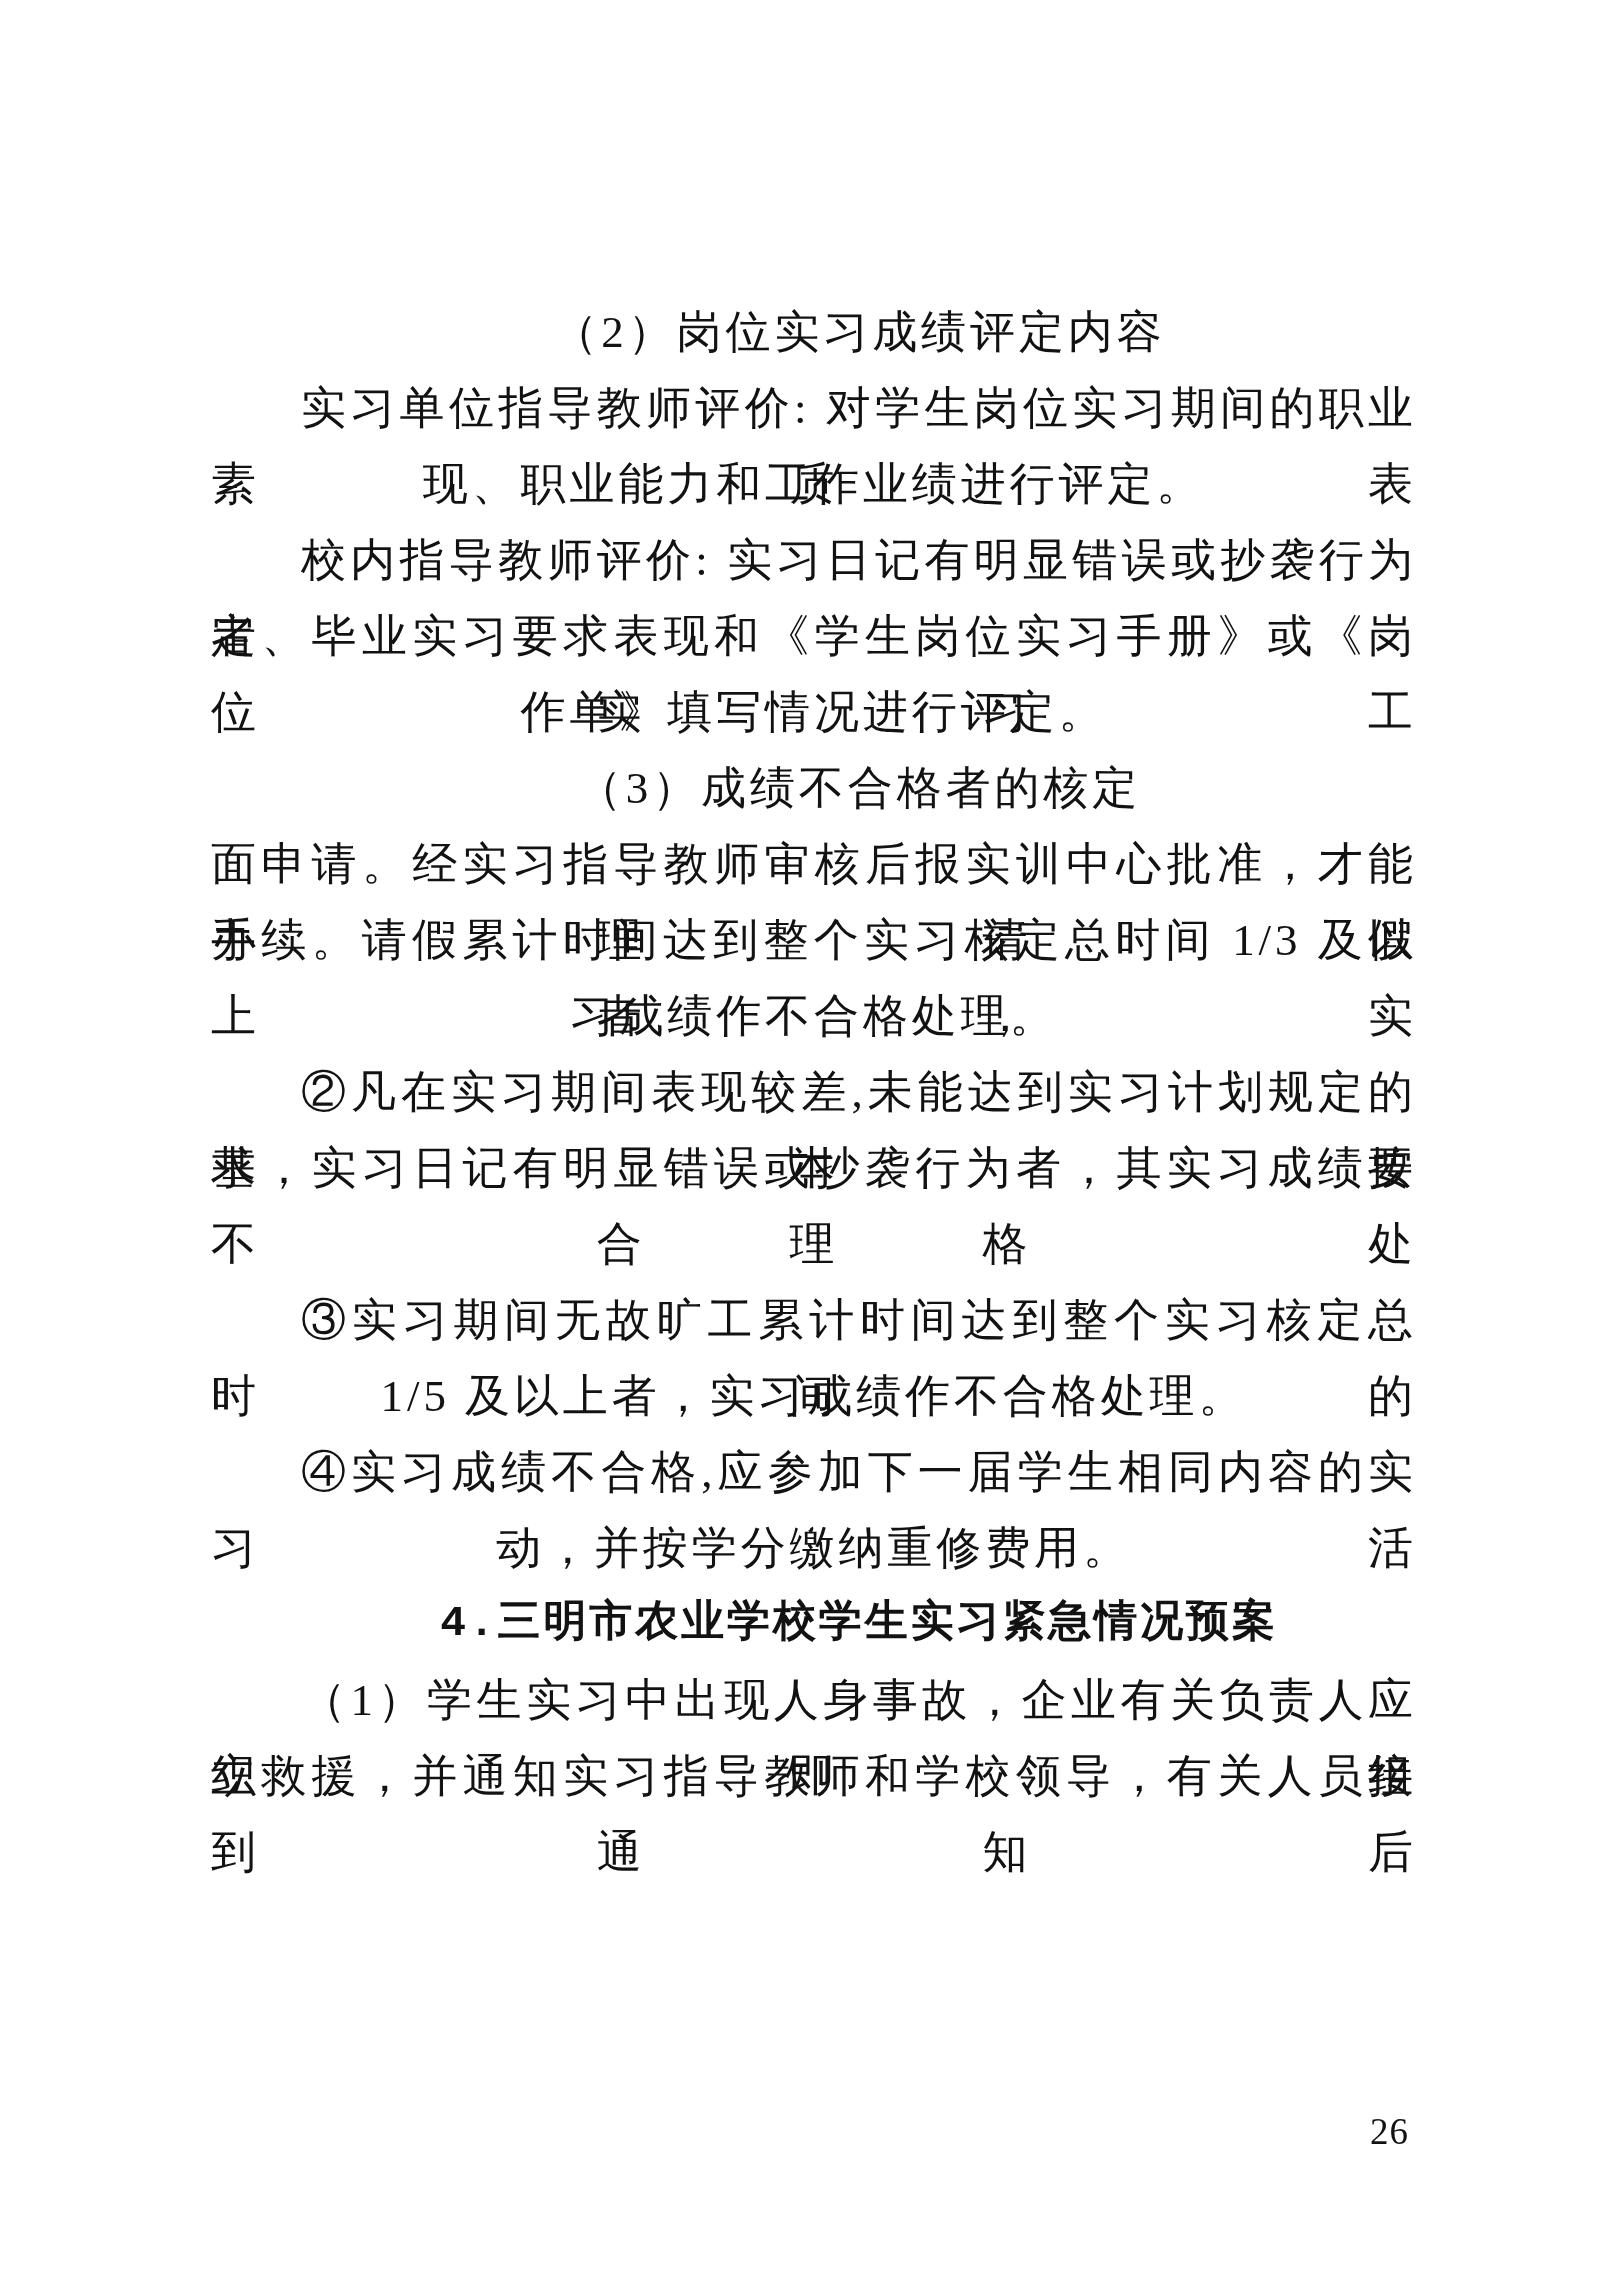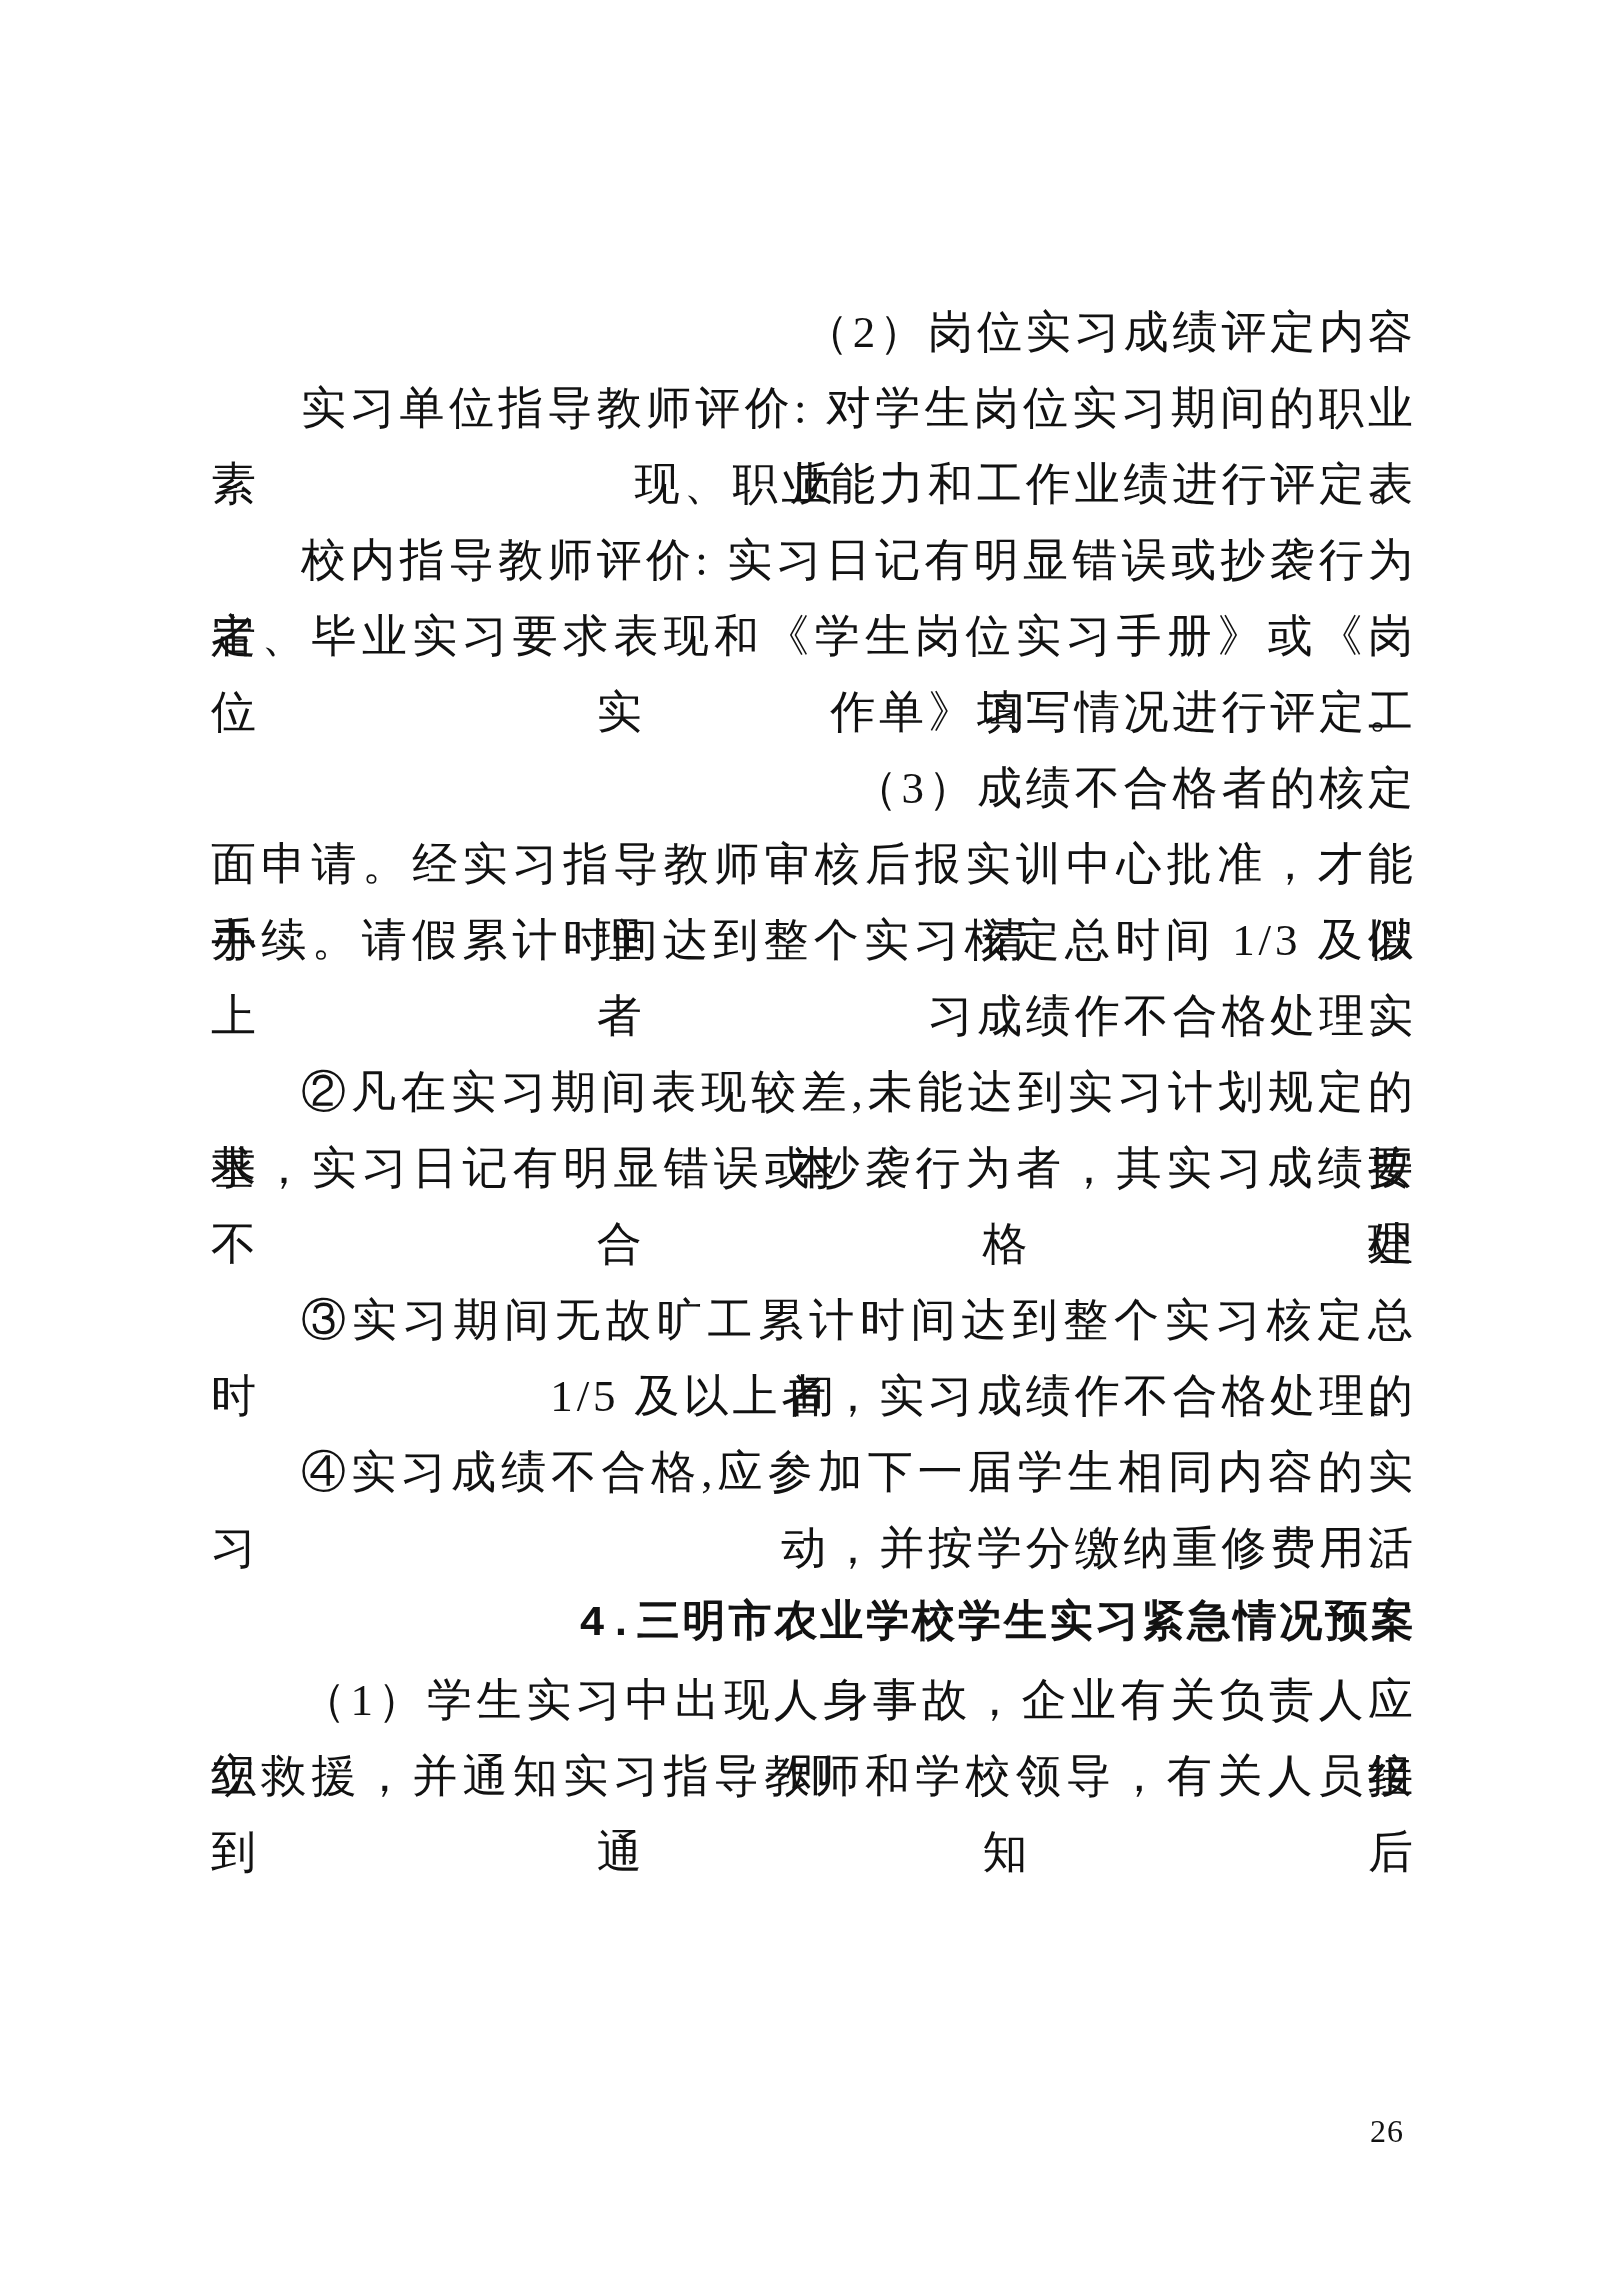--- a/index.html
+++ b/index.html
@@ -25,41 +25,41 @@
     left: 211px;
     top: 294px;
     width: 1206px;
   }
   .line {
     font-size: 45px;
     height: 76px;
     line-height: 76px;
     letter-spacing: 3.9px;
     white-space: nowrap;
-    text-align: right;
+    text-align: center;
   }
   .line.justify {
     white-space: normal;
     text-align: justify;
     text-align-last: justify;
   }
   .line.indent {
     text-indent: 90px;
   }
   .line.heading {
     font-family: Liberation Mono, monospace;
     font-weight: bold;
     font-size: 43px;
     letter-spacing: 2.9px;
   }
   .page-number {
     position: absolute;
     left: 1370px;
     top: 2107px;
-    font-size: 32px;
+    font-size: 37px;
     line-height: 49px;
     letter-spacing: 1px;
     color: #121212;
   }
 </style>
 </head>
 <body>
 
 <div class="page">
   <div class="text-body">

